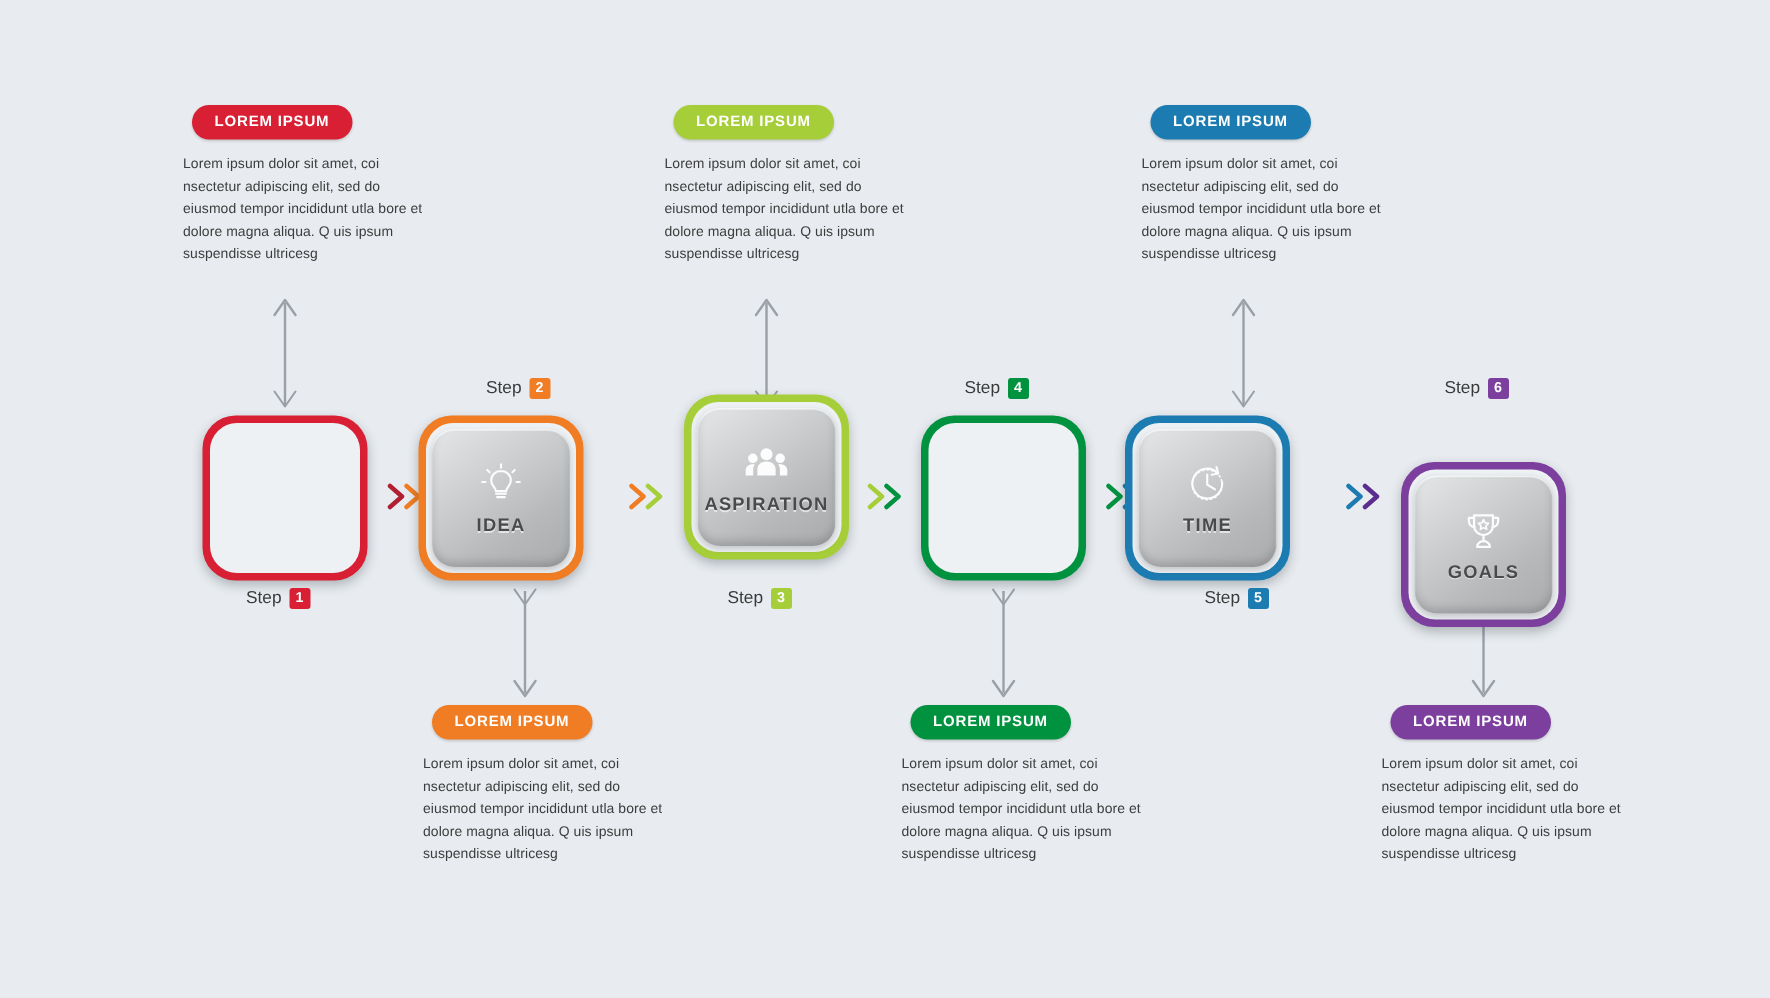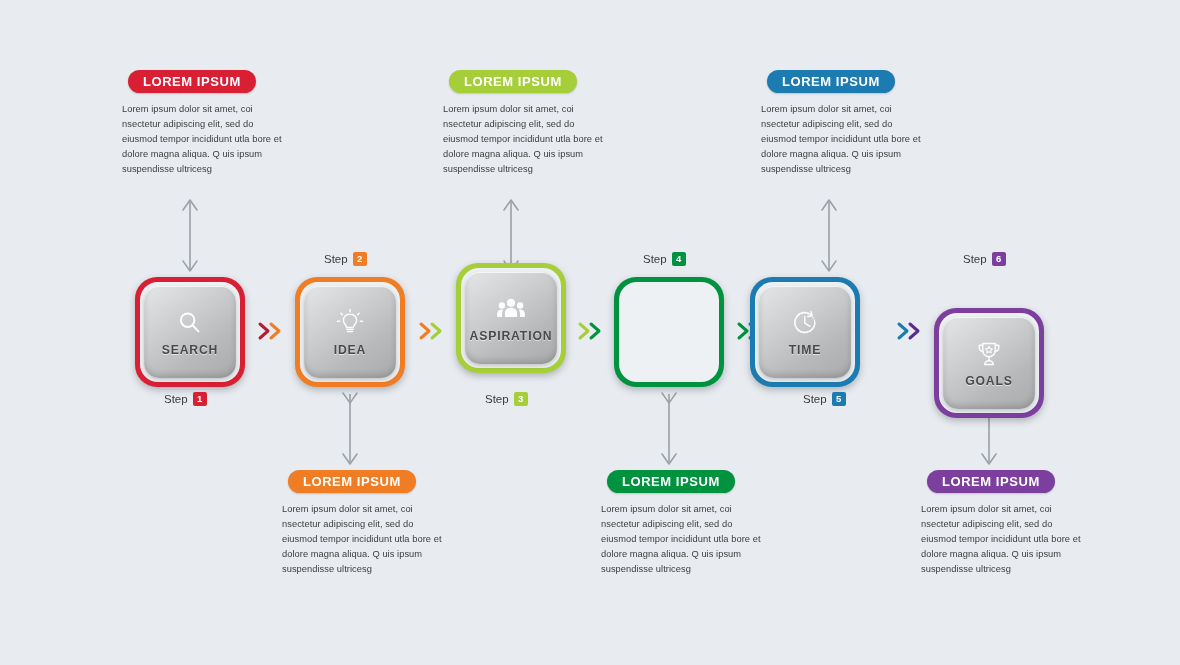--- a/index.html
+++ b/index.html
@@ -12,21 +12,21 @@
   }
   #stage { position:relative; width:1180px; height:665px; }
 
   
   .pill {
     position:absolute;
     height:23px;
     padding:0 15px;
     border-radius:12px;
     color:#fff;
-    font-size:13px;
+    font-size:10px;
     font-weight:bold;
     letter-spacing:.55px;
     display:flex;
     align-items:center;
     justify-content:center;
     white-space:nowrap;
     box-shadow:0 1px 2px rgba(0,0,0,.18);
   }
 
   
@@ -179,37 +179,28 @@
         </svg>
       </div>
     </div>
   <div id="layer-content">
       <div class="pill" style="background: rgb(216, 31, 51); left: 128px; top: 70px;">LOREM IPSUM</div>
       <div class="para" style="left: 122px; top: 102px;">Lorem ipsum dolor sit amet, coi nsectetur adipiscing elit, sed do eiusmod tempor incididunt utla bore et dolore magna aliqua. Q uis ipsum suspendisse ultricesg</div>
       <div class="boxwrap" style="left: 135px; top: 277px;">
         <div class="ring" style="background: rgb(216, 31, 51);">
           <div class="ringinner"></div>
         </div>
-        <div class="face">
-          <span class="ico">
-            <svg viewBox="0 0 32 32" fill="none" stroke="#fff" stroke-width="2.1" stroke-linecap="round">
-              <circle cx="13.5" cy="13" r="7.2"></circle>
-              <line x1="18.8" y1="18.4" x2="25" y2="25"></line>
-            </svg>
-          </span>
-          <span class="cap">SEARCH</span>
-        </div>
       </div>
       <div class="steplab" style="top: 392px; left: 164px;">
         <span>Step</span>
         <span class="num" style="background: rgb(216, 31, 51);">1</span>
       </div>
       <div class="pill" style="background: rgb(240, 125, 35); left: 288px; top: 470px;">LOREM IPSUM</div>
       <div class="para" style="left: 282px; top: 502px;">Lorem ipsum dolor sit amet, coi nsectetur adipiscing elit, sed do eiusmod tempor incididunt utla bore et dolore magna aliqua. Q uis ipsum suspendisse ultricesg</div>
-      <div class="boxwrap" style="left: 295px; top: 277px;">
+      <div class="boxwrap" style="left: 279px; top: 277px;">
         <div class="ring" style="background: rgb(240, 125, 35);">
           <div class="ringinner"></div>
         </div>
         <div class="face">
           <span class="ico">
             <svg viewBox="0 0 32 32" fill="none" stroke="#fff" stroke-width="1.5" stroke-linecap="round">
               <path d="M16 6.4c-4 0-7 3-7 6.7 0 2.6 1.4 4 2.4 5.3.6.8.9 1.5.9 2.3h7.4c0-.8.3-1.5.9-2.3 1-1.3 2.4-2.7 2.4-5.3 0-3.7-3-6.7-7-6.7z"></path>
               <line x1="12.5" y1="22.6" x2="19.5" y2="22.6"></line>
               <line x1="13.3" y1="25" x2="18.7" y2="25"></line>
               <line x1="16" y1="1.6" x2="16" y2="4"></line>

